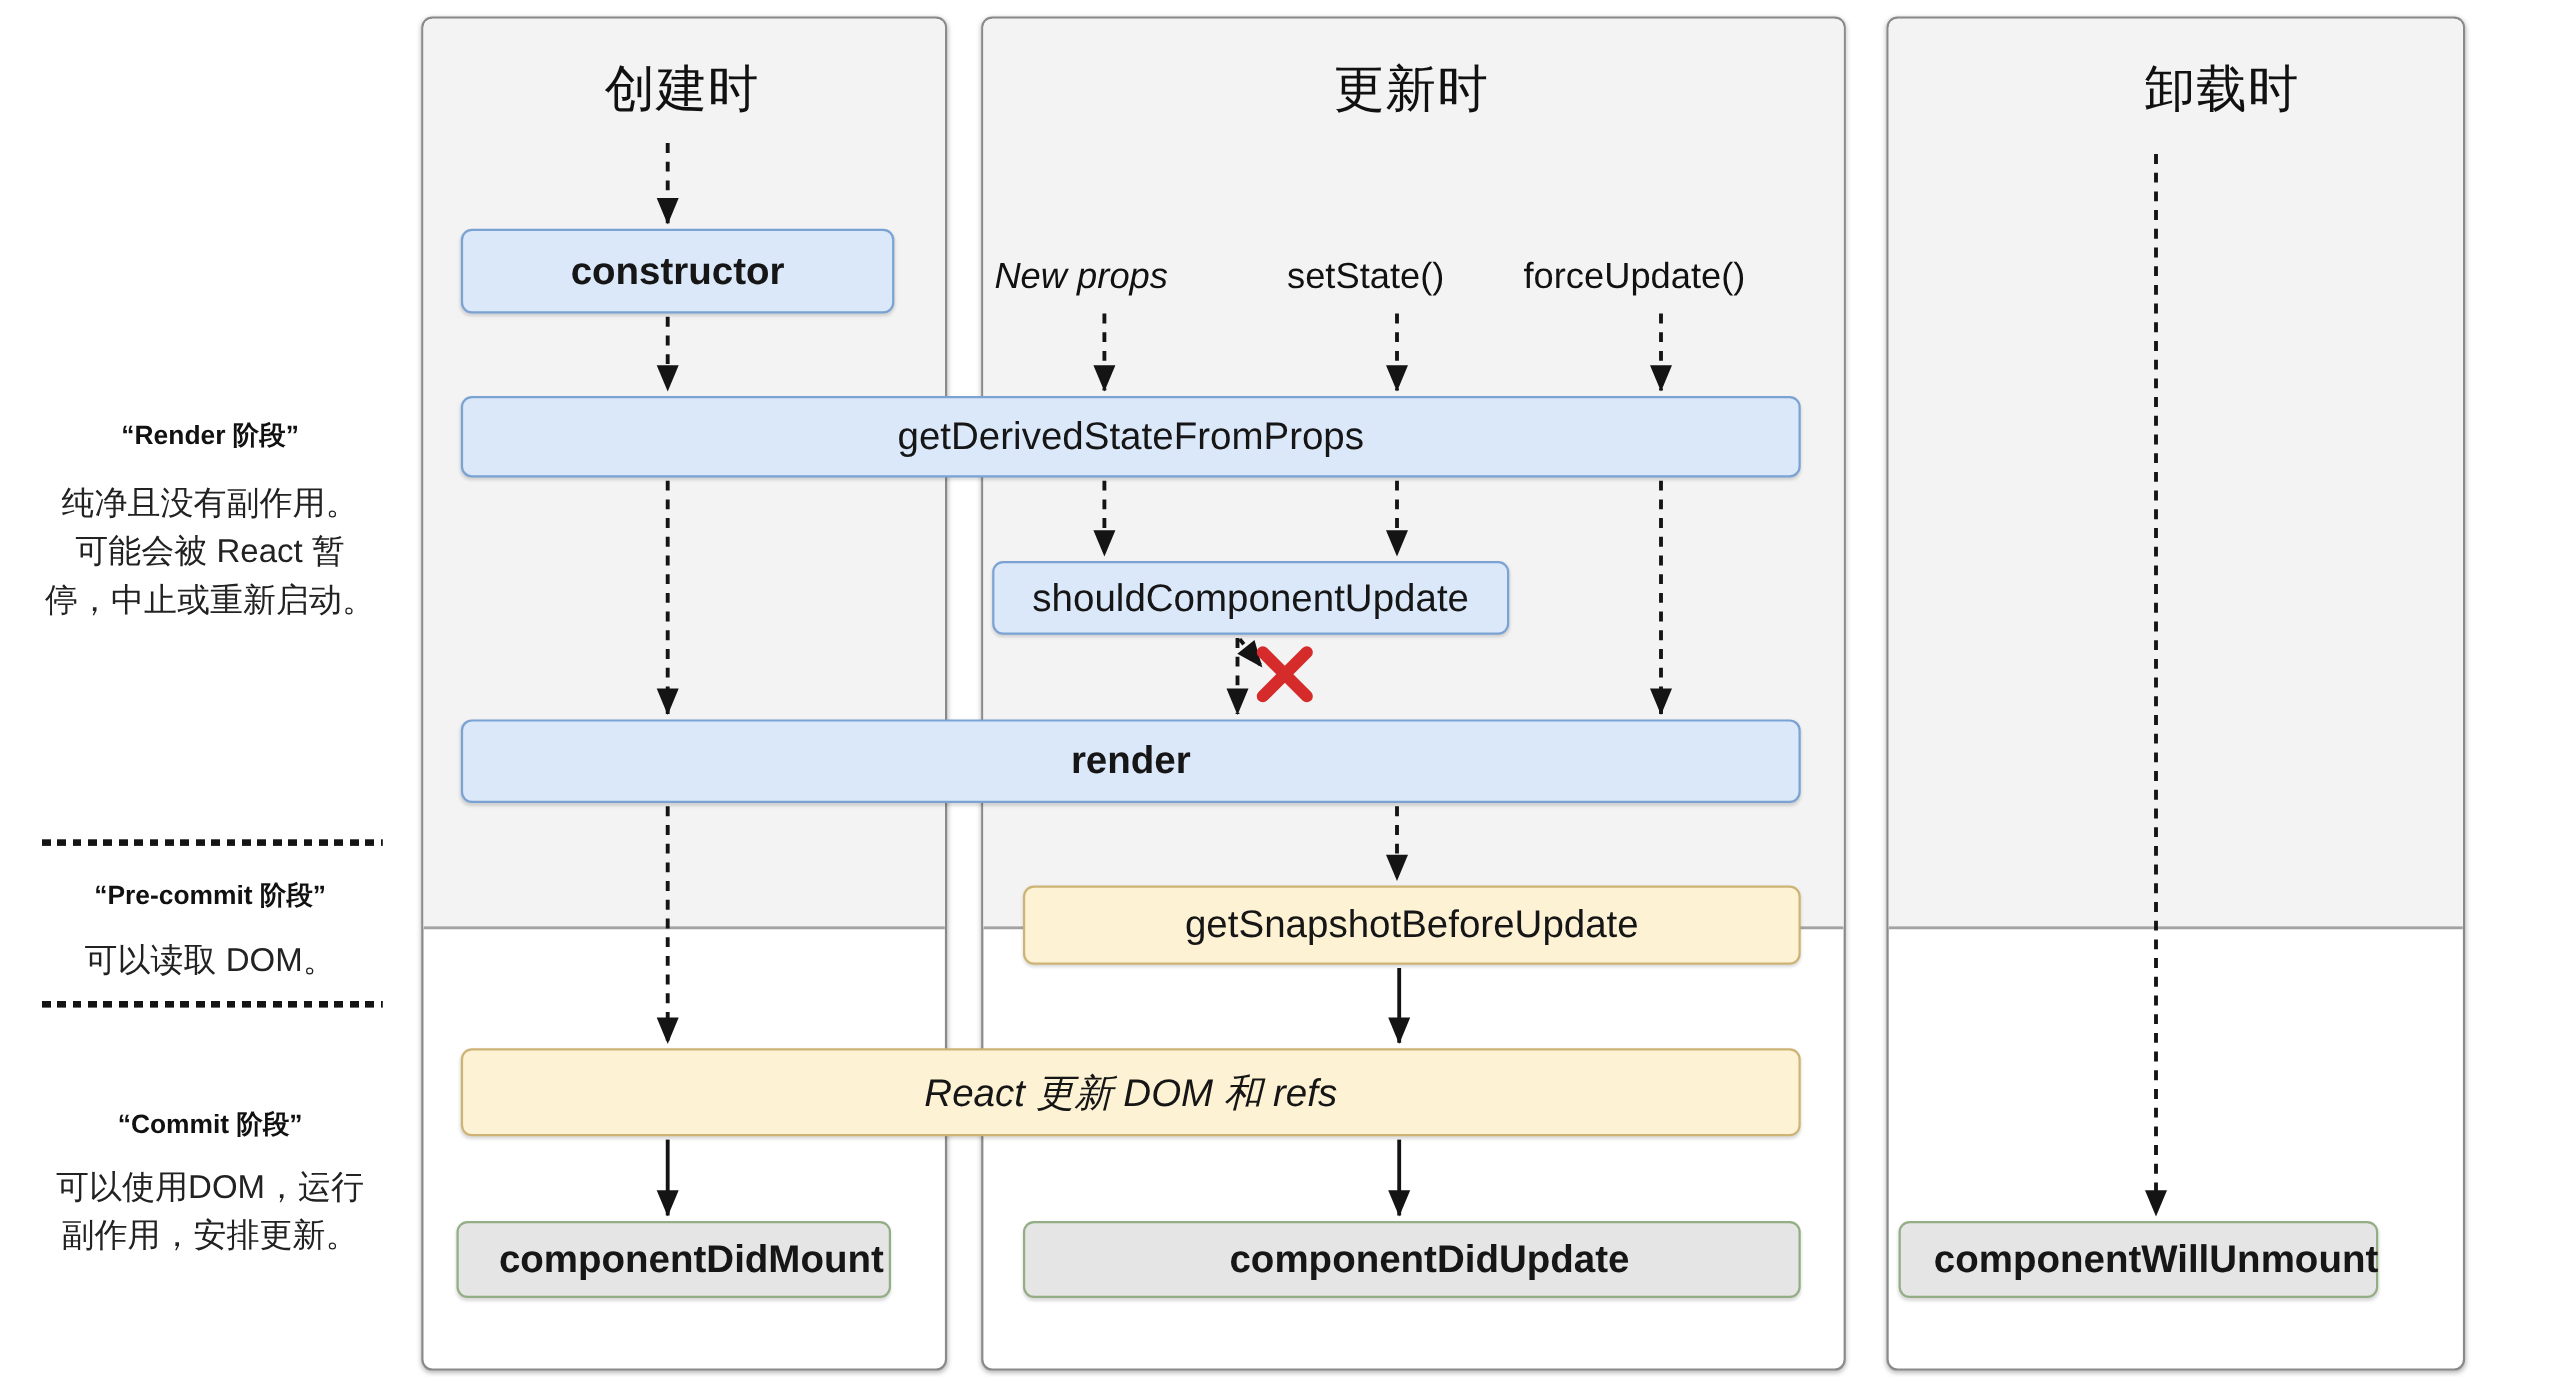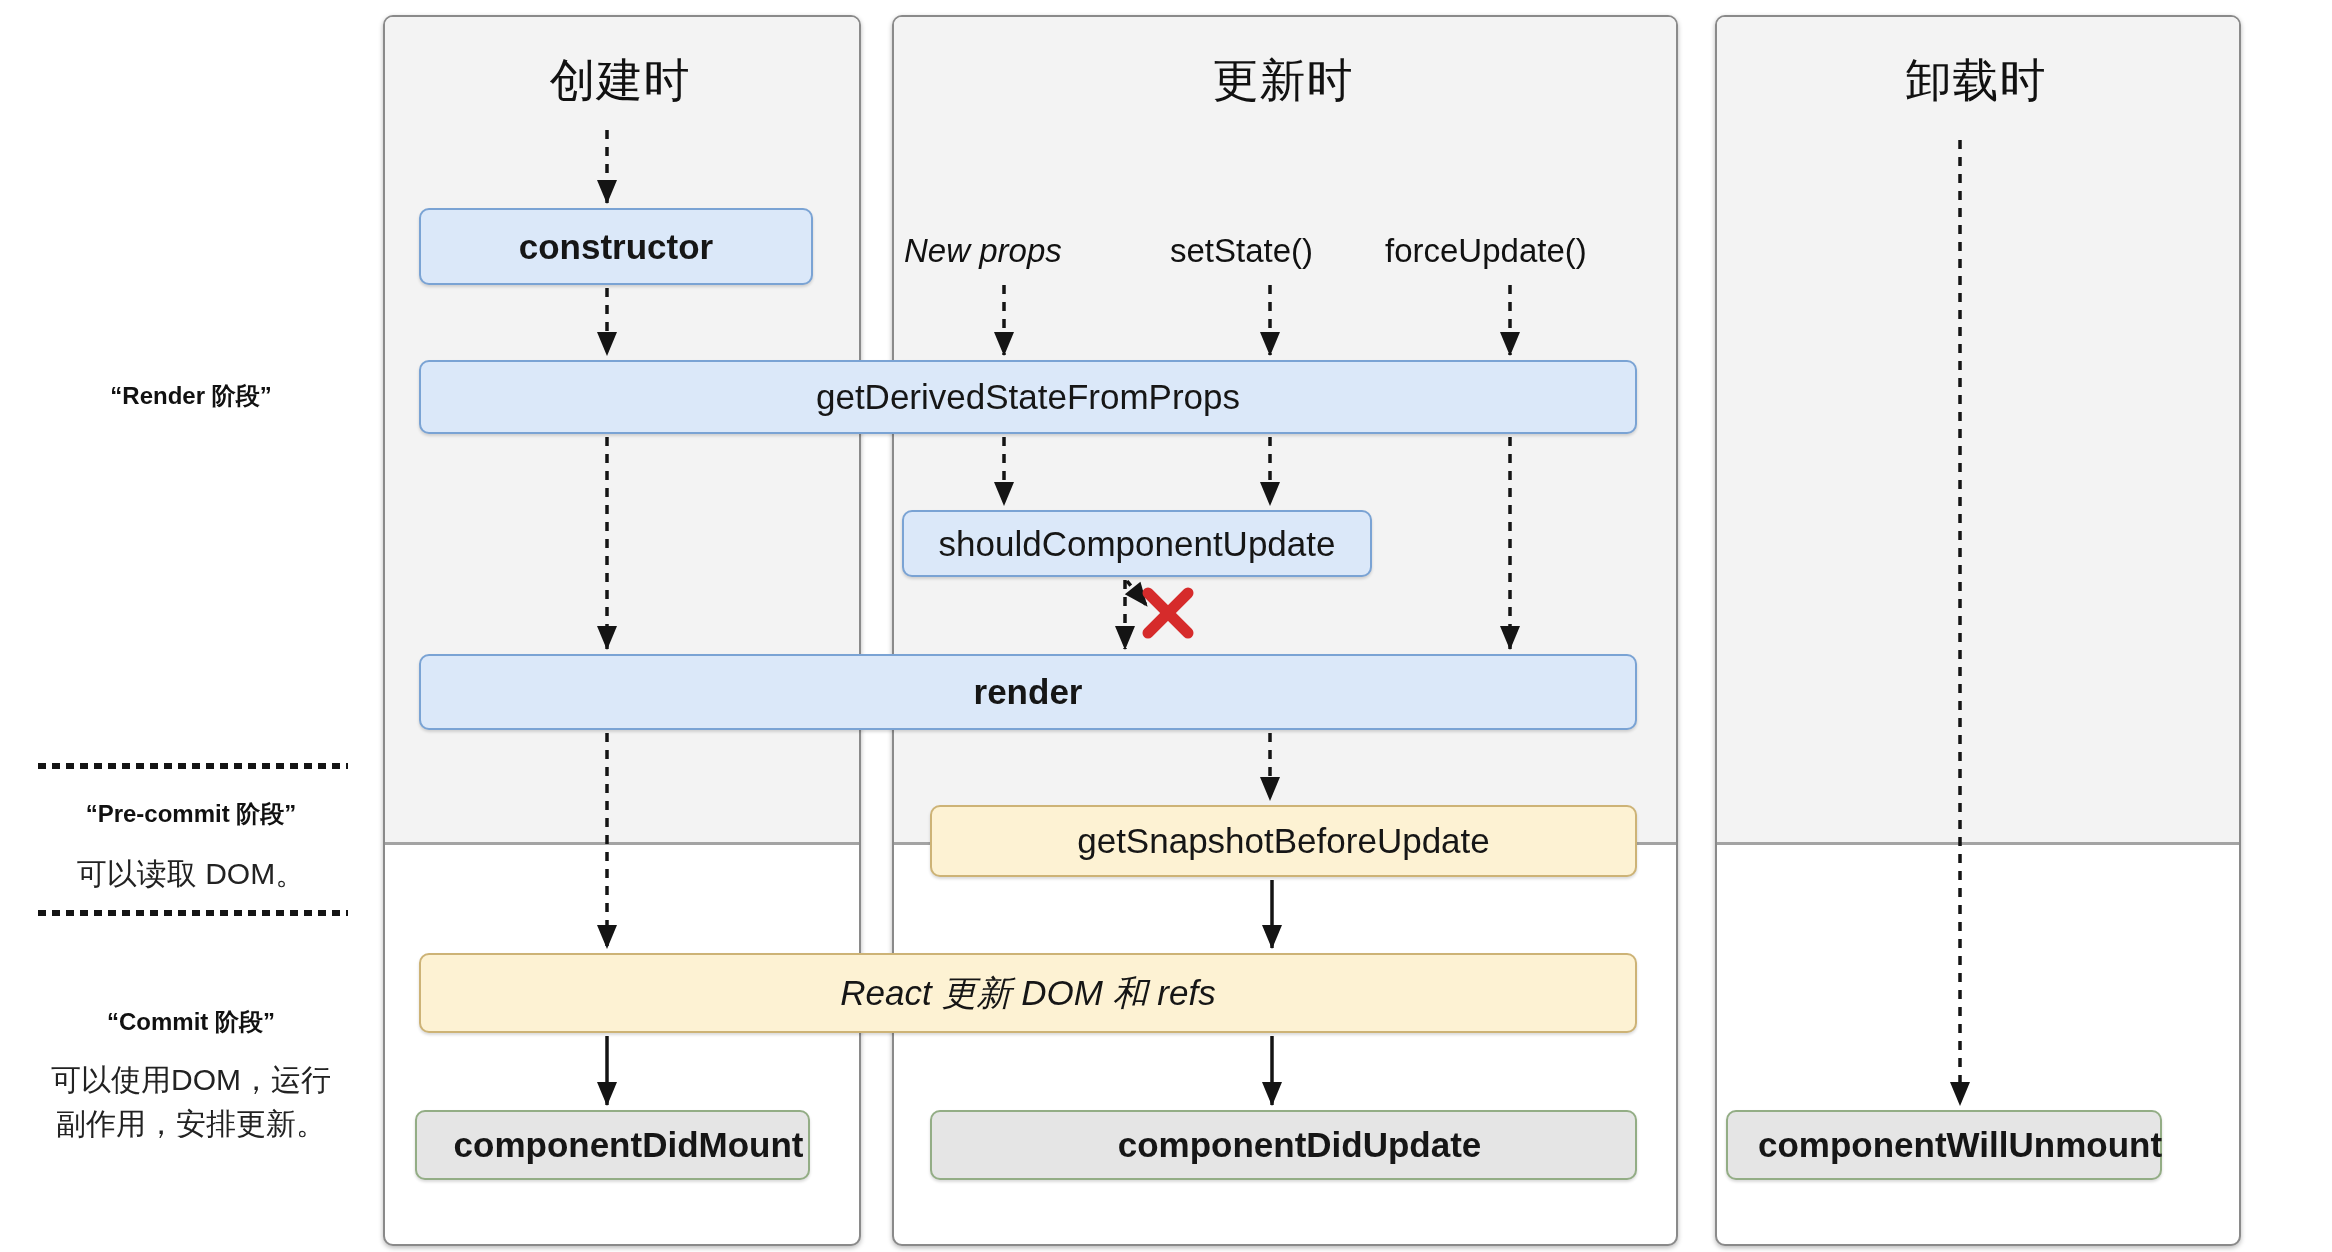--- a/index.html
+++ b/index.html
@@ -55,21 +55,21 @@
   </div>
   <div class="column" style="left:892px;width:782px;">
     <div class="render-zone"></div>
   </div>
   <div class="column" style="left:1715px;width:522px;">
     <div class="render-zone"></div>
   </div>
 
   <div class="col-title" style="left:383px;width:474px;">创建时</div>
   <div class="col-title" style="left:892px;width:782px;">更新时</div>
-  <div class="col-title" style="left:1715px;width:522px;">卸载时</div>
+  <div class="col-title" style="left:1715px;width:522px;padding-left:44px;">卸载时</div>
 
   <div class="trigger italic" style="left:904px;width:200px;">New props</div>
   <div class="trigger" style="left:1170px;width:200px;">setState()</div>
   <div class="trigger" style="left:1385px;width:250px;">forceUpdate()</div>
 
   <svg id="flow-svg" width="2332" height="1252" viewBox="0 0 2332 1252">
     <defs>
       <marker id="arrow" markerUnits="userSpaceOnUse" markerWidth="26" markerHeight="22" refX="24" refY="11" orient="auto">
         <path d="M1,1 L25,11 L1,21 Z" fill="#141414"></path>
       </marker>
@@ -106,20 +106,25 @@
   <div class="node blue" style="left:902px;top:510px;width:470px;height:67px;">shouldComponentUpdate</div>
   <div class="node blue bold" style="left:419px;top:654px;width:1218px;height:76px;">render</div>
   <div class="node yellow" style="left:930px;top:805px;width:707px;height:72px;">getSnapshotBeforeUpdate</div>
   <div class="node yellow italic" style="left:419px;top:953px;width:1218px;height:80px;">React 更新 DOM 和 refs</div>
   <div class="node green bold" style="left:415px;top:1110px;width:395px;height:70px;">componentDidMount</div>
   <div class="node green bold" style="left:1726px;top:1110px;width:436px;height:70px;">componentWillUnmount</div>
   <div class="node green bold" style="left:930px;top:1110px;width:707px;height:70px;">componentDidUpdate</div>
 
   <div id="sidebar">
     <div class="side-title" style="top:380px;">“Render 阶段”</div>
+    <div class="side-desc" style="top:436px;">
+      <div>纯净且没有副作用。</div>
+      <div>可能会被 React 暂</div>
+      <div>停，中止或重新启动。</div>
+    </div>
 
     <div class="dotted-sep" style="top:763px;"></div>
 
     <div class="side-title" style="top:798px;">“Pre-commit 阶段”</div>
     <div class="side-desc" style="top:852px;">
       <div>可以读取 DOM。</div>
     </div>
 
     <div class="dotted-sep" style="top:910px;"></div>
 

